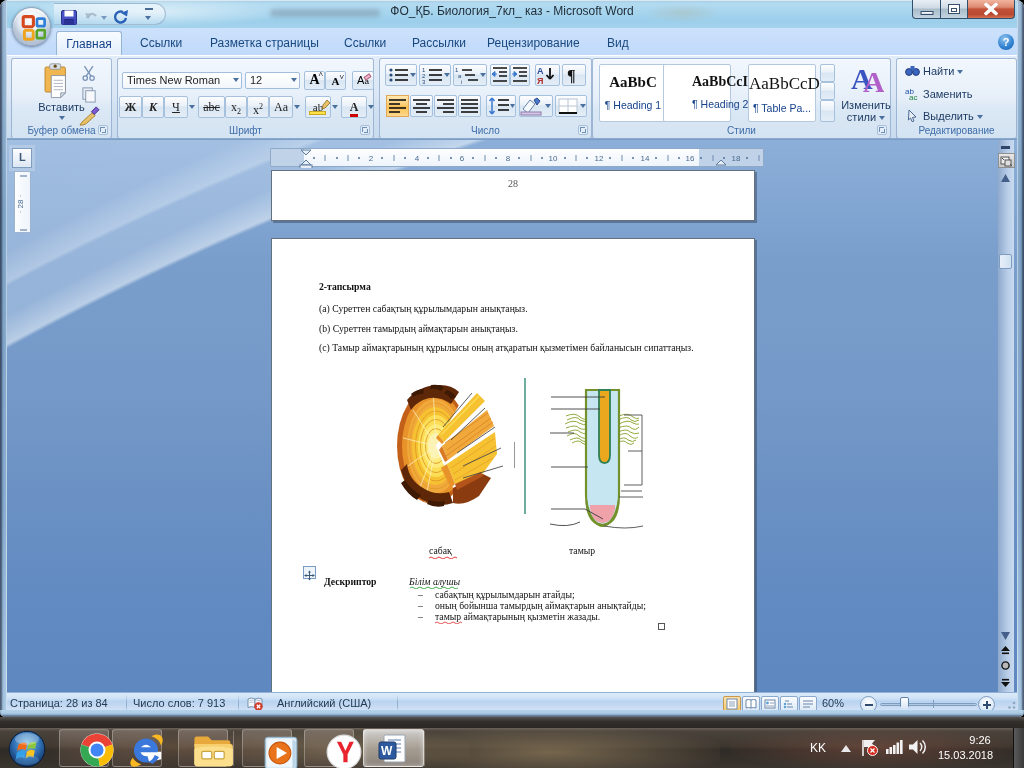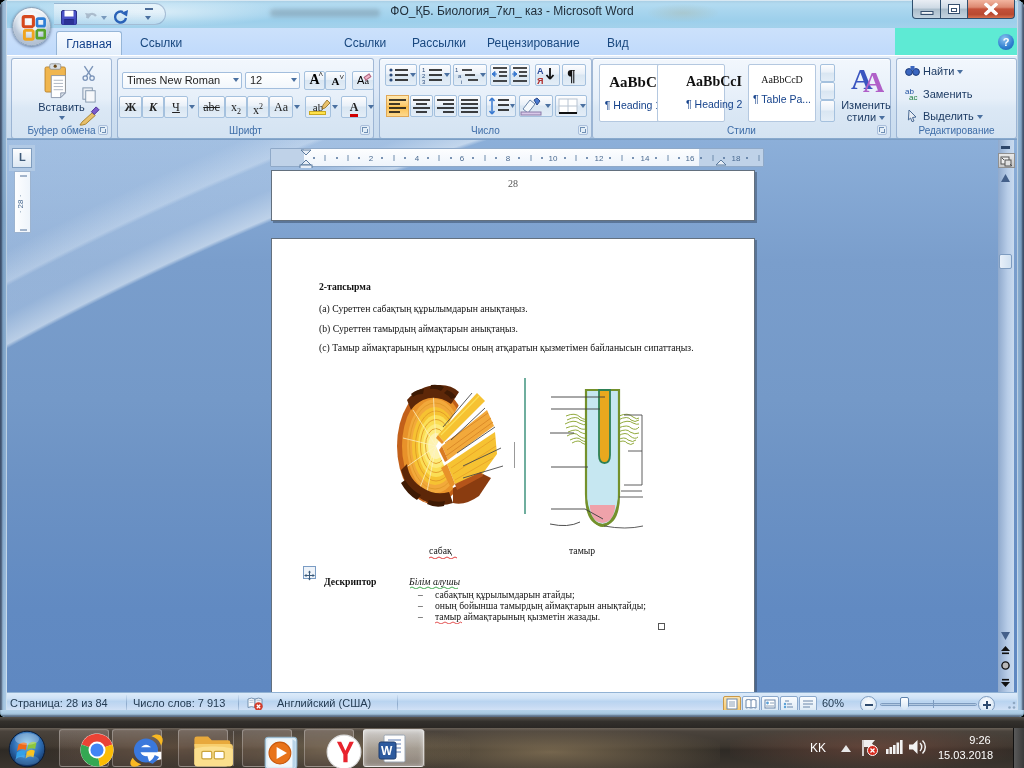--- a/index.html
+++ b/index.html
@@ -1,18 +1,18 @@
 <!DOCTYPE html>
 <html><head><meta charset="utf-8">
 <style>
 html,body{margin:0;padding:0;width:1024px;height:768px;overflow:hidden;background:#000;}
 *{box-sizing:border-box;}
 body{font-family:"Liberation Sans",sans-serif;}
 .abs{position:absolute;}
-#win{position:absolute;left:0;top:0;width:1024px;height:717px;background:#5eead4;border-radius:8px 8px 5px 5px;overflow:hidden;}
+#win{position:absolute;left:0;top:0;width:1024px;height:717px;background:#a16207;border-radius:8px 8px 5px 5px;overflow:hidden;}
 
 #brdL{position:absolute;left:0;top:0;width:7px;height:717px;background:linear-gradient(180deg,#9dbcd8 0%,#7ea3c6 30%,#86abd0 70%,#a8c8e4 100%);box-shadow:inset 2px 0 2px rgba(0,0,20,.55), inset -1px 0 1px rgba(255,255,255,.5);z-index:50;}
 #brdR{position:absolute;right:0;top:0;width:7px;height:717px;background:linear-gradient(180deg,#9dbcd8 0%,#7ea3c6 30%,#86abd0 70%,#a8c8e4 100%);box-shadow:inset -2px 0 2px rgba(0,0,20,.55), inset 1px 0 1px rgba(255,255,255,.5);z-index:50;}
 #brdB{position:absolute;left:0;top:710px;width:1024px;height:7px;background:linear-gradient(180deg,#b4d2ea,#9fc2de);box-shadow:inset 0 -2px 2px rgba(0,0,20,.45);z-index:50;}
 
 #titlebar{position:absolute;left:0;top:0;width:1024px;height:28px;background:linear-gradient(180deg,#b9dff3 0%,#a8d5ee 40%,#9ccfeb 75%,#a4d2ec 100%);box-shadow:inset 0 1px 0 rgba(255,255,255,.55), inset 0 2px 3px rgba(0,30,80,.10);}
 .ghost1{position:absolute;left:40px;top:0px;width:240px;height:26px;background:radial-gradient(ellipse at 45% 45%,rgba(228,242,250,.85),rgba(228,242,250,0) 75%);}
 .ghost2{position:absolute;left:648px;top:4px;width:70px;height:18px;background:radial-gradient(ellipse at center,rgba(170,190,185,.55),rgba(170,190,185,0) 75%);}
 .ghost2b{position:absolute;left:270px;top:9px;width:110px;height:8px;background:rgba(95,105,115,.30);border-radius:4px;filter:blur(2px);}
 #wtitle{position:absolute;left:0;top:4px;width:1024px;text-align:center;font-size:12px;color:#22303c;}
@@ -21,21 +21,21 @@
 
 #qat{position:absolute;left:54px;top:3px;width:112px;height:22px;border:1px solid rgba(120,150,185,.55);border-radius:0 11px 11px 0;border-left:none;background:linear-gradient(180deg,rgba(255,255,255,.55),rgba(210,228,244,.35));}
 
 #winbtns{position:absolute;left:912px;top:0;height:19px;z-index:60;display:flex;}
 .wb{height:19px;border:1px solid #30506e;border-top:none;background:linear-gradient(180deg,#e9eef4 0%,#cdd9e4 45%,#a9bcca 50%,#c4d4e0 100%);position:relative;}
 .wb.min{width:29px;border-radius:0 0 0 4px;}
 .wb.max{width:27px;border-left:none;}
 .wb.close{width:47px;border-left:none;border-radius:0 0 4px 0;background:linear-gradient(180deg,#f2b5a0 0%,#dd8971 40%,#c4523a 50%,#b84a31 80%,#d8714f 100%);}
 .wbg{position:absolute;left:50%;top:50%;transform:translate(-50%,-50%);}
 
-#tabrow{position:absolute;left:7px;top:28px;width:888px;height:27px;background:linear-gradient(180deg,#cce1fb 0%,#c0dafb 100%);}
+#tabrow{position:absolute;left:7px;top:28px;width:1010px;height:27px;background:linear-gradient(180deg,#cce1fb 0%,#c0dafb 100%);}
 .rtab{position:absolute;top:3px;height:24px;line-height:24px;padding:0 12px;font-size:12px;color:#19487f;text-align:center;}
 .rtab.active{background:linear-gradient(180deg,#f7fbff 0%,#eef5fd 50%,#e2eefb 100%);border:1px solid #96b6d8;border-bottom:none;border-radius:3px 3px 0 0;color:#15428b;}
 #rhelp{position:absolute;left:998px;top:34px;width:16px;height:16px;border-radius:50%;background:radial-gradient(circle at 40% 30%,#8ec4f0,#2f7fd0 60%,#1a5fa8);color:#fff;font-size:11px;font-weight:bold;text-align:center;line-height:16px;z-index:20;}
 
 #ribbon{position:absolute;left:7px;top:55px;width:1010px;height:85px;background:linear-gradient(180deg,#e3edf9 0%,#dbe7f6 45%,#cfe0f1 65%,#c8dbee 100%);border-top:1px solid #fff;}
 #ribbon:after{content:"";position:absolute;left:0;bottom:0;width:100%;height:2px;background:linear-gradient(180deg,#8fafd2,#7698c0);}
 .grp{position:absolute;top:2px;height:81px;border:1px solid rgba(141,169,204,.8);border-radius:3px;background:linear-gradient(180deg,#f2f7fd 0%,#e6eff9 50%,#dbe8f5 62%,#d4e3f2 100%);box-shadow:inset 0 1px 0 #fff;}
 .glabel{position:absolute;left:0;bottom:1px;width:100%;text-align:center;font-size:10px;color:#3e6da8;height:13px;line-height:13px;}
 .dlg{position:absolute;right:3px;bottom:3px;width:10px;height:10px;border:1px solid #a9bedb;border-radius:2px;background:rgba(238,245,252,.5);}
 .dlg:after{content:"";position:absolute;left:1px;top:1px;width:4px;height:4px;border-left:1px solid #6f8fb4;border-top:1px solid #6f8fb4;}
@@ -150,20 +150,21 @@
       <rect x="17" y="4.6" width="7.6" height="7.6" rx="1.2" stroke="#2f7fd6" stroke-width="2.7"></rect>
       <rect x="4.4" y="16.4" width="8.8" height="8.8" rx="1.3" stroke="#f0a41e" stroke-width="2.9"></rect>
       <rect x="16.8" y="16.2" width="8" height="8" rx="1.2" stroke="#56a42c" stroke-width="2.7"></rect>
       </g>
       <circle cx="15" cy="14.4" r="1.9" fill="#eef3f8"></circle>
     </svg>
   </div>
   <div id="tabrow">
     <div class="rtab active" style="left:49px;width:66px;padding:0;">Главная</div>
     <div class="rtab" style="left:121px;">Ссылки</div>
+    <div class="rtab" style="left:191px;">Разметка страницы</div>
     <div class="rtab" style="left:325px;">Ссылки</div>
     <div class="rtab" style="left:393px;">Рассылки</div>
     <div class="rtab" style="left:468px;">Рецензирование</div>
     <div class="rtab" style="left:588px;">Вид</div>
   </div>
   <div id="ribbon">
     <div class="grp" id="gBuf">
       <div class="glabel">Буфер обмена</div>
         <div class="dlg"></div>
       <svg class="flat" style="left:27px;top:4px;" width="34" height="44" viewBox="0 0 40 56">
@@ -349,26 +350,26 @@
             <path d="M24 8 l6 0 -3 4 z" fill="#4a70a0"></path>
           </svg></div>
     </div>
     <div class="grp" id="gSty">
       <div class="glabel">Стили</div>
         <div class="dlg"></div>
       <div class="stybox" style="left:6px;">
           <div class="aab" style="font-size:15px;">AaBbC</div>
           <div class="hdg">¶ Heading 1</div>
         </div>
-      <div class="stybox" style="left:64px;padding-left:28px;">
+      <div class="stybox" style="left:70px;padding-left:28px;">
           <div class="aab" style="font-size:14px;">AaBbCcI</div>
           <div class="hdg">¶ Heading 2</div>
         </div>
       <div class="stybox" style="left:155px;">
-          <div class="aab" style="font-size:10px;font-weight:normal;">AaBbCcD</div>
+          <div class="aab" style="font-size:17px;font-weight:normal;">AaBbCcD</div>
           <div class="hdg">¶ Table Pa...</div>
         </div>
       <div class="btn" style="left:227px;top:5px;width:15px;height:18px;"></div>
       <div class="btn" style="left:227px;top:23px;width:15px;height:18px;"></div>
       <div class="btn" style="left:227px;top:41px;width:15px;height:22px;"></div>
       <svg class="flat" style="left:257px;top:4px;" width="34" height="32" viewBox="0 0 34 32">
         <text x="1" y="26" font-family="Liberation Serif" font-size="30" font-weight="bold" fill="#3a55c0">A</text>
         <text x="13" y="29" font-family="Liberation Serif" font-size="30" font-weight="bold" fill="#b060c8">A</text>
       </svg>
       <div class="flat" style="left:243px;top:40px;width:60px;text-align:center;font-size:11px;color:#1e3c64;line-height:12px;">Изменить<br>стили <span class="caret"></span></div>

